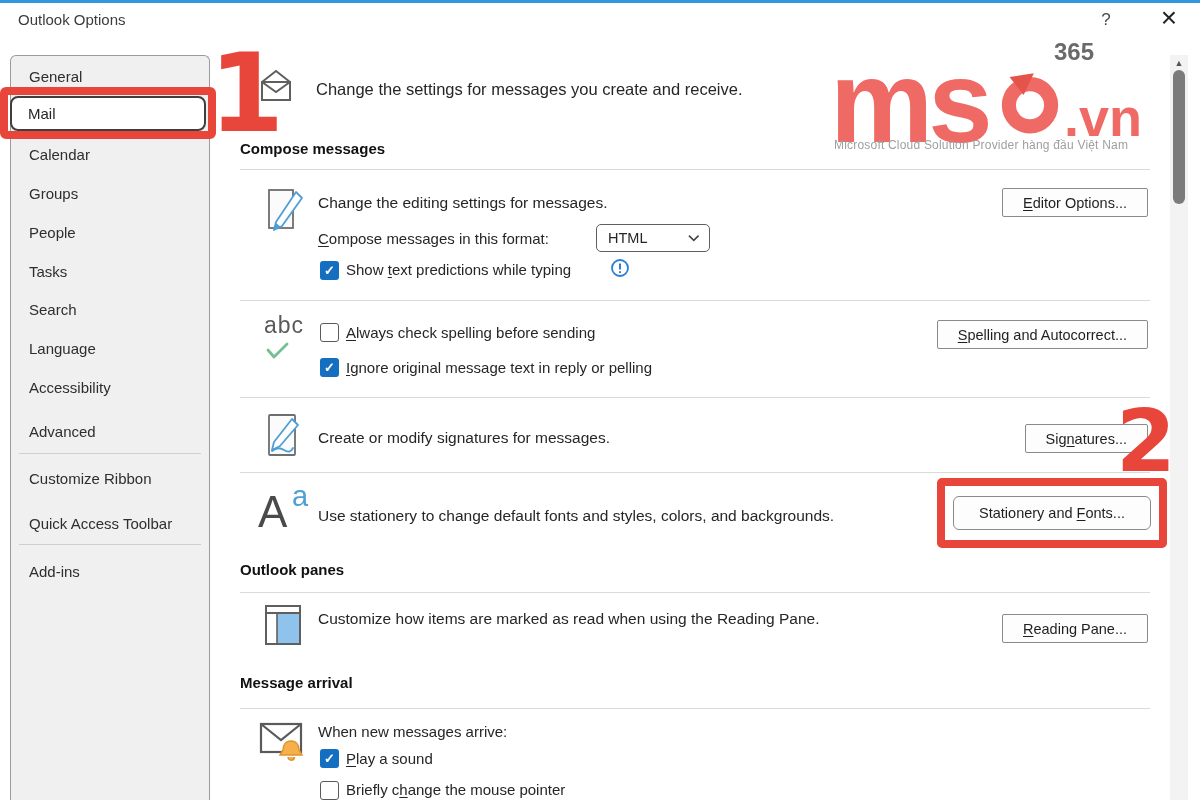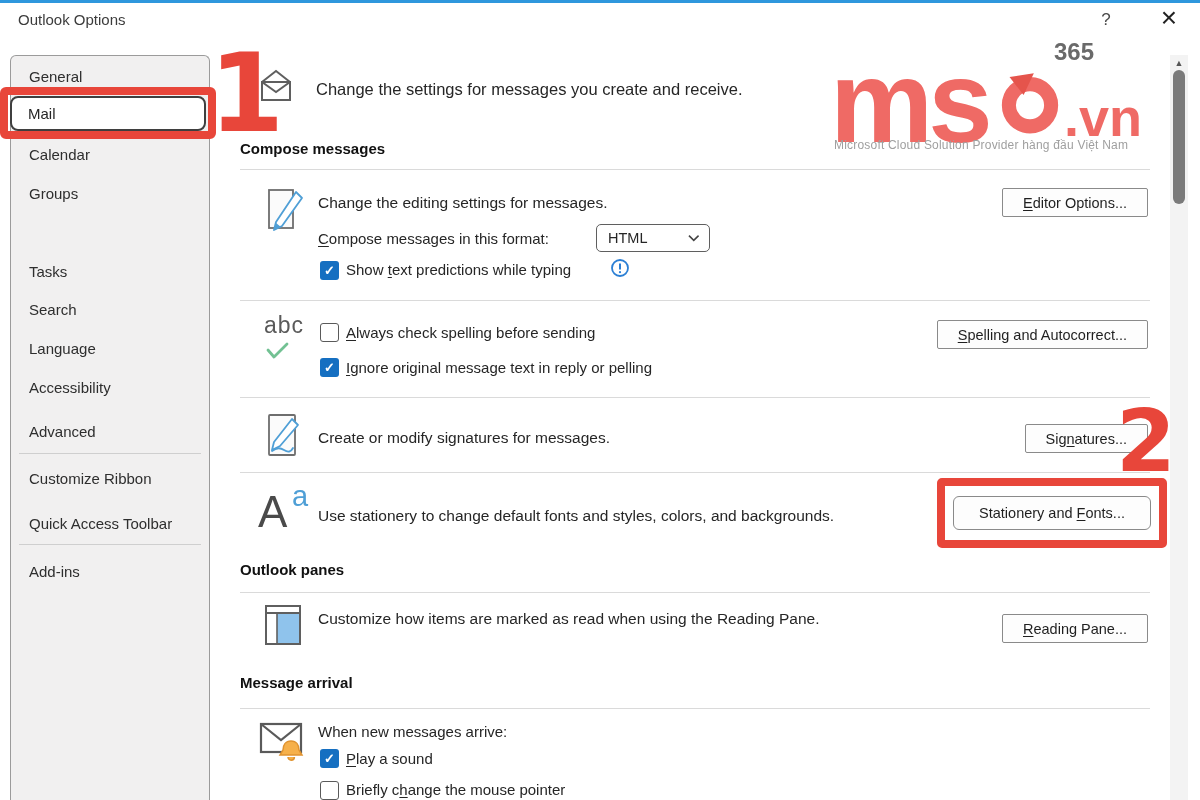--- a/index.html
+++ b/index.html
@@ -60,20 +60,23 @@
   <div class="sidebar">
     <div class="side-item" style="top:1px">
         <span>General</span>
       </div>
     <div class="side-item" style="top:79px">
         <span>Calendar</span>
       </div>
     <div class="side-item" style="top:118px">
         <span>Groups</span>
       </div>
+    <div class="side-item" style="top:157px">
+        <span>People</span>
+      </div>
     <div class="side-item" style="top:196px">
         <span>Tasks</span>
       </div>
     <div class="side-item" style="top:234px">
         <span>Search</span>
       </div>
     <div class="side-item" style="top:273px">
         <span>Language</span>
       </div>
     <div class="side-item" style="top:312px">

